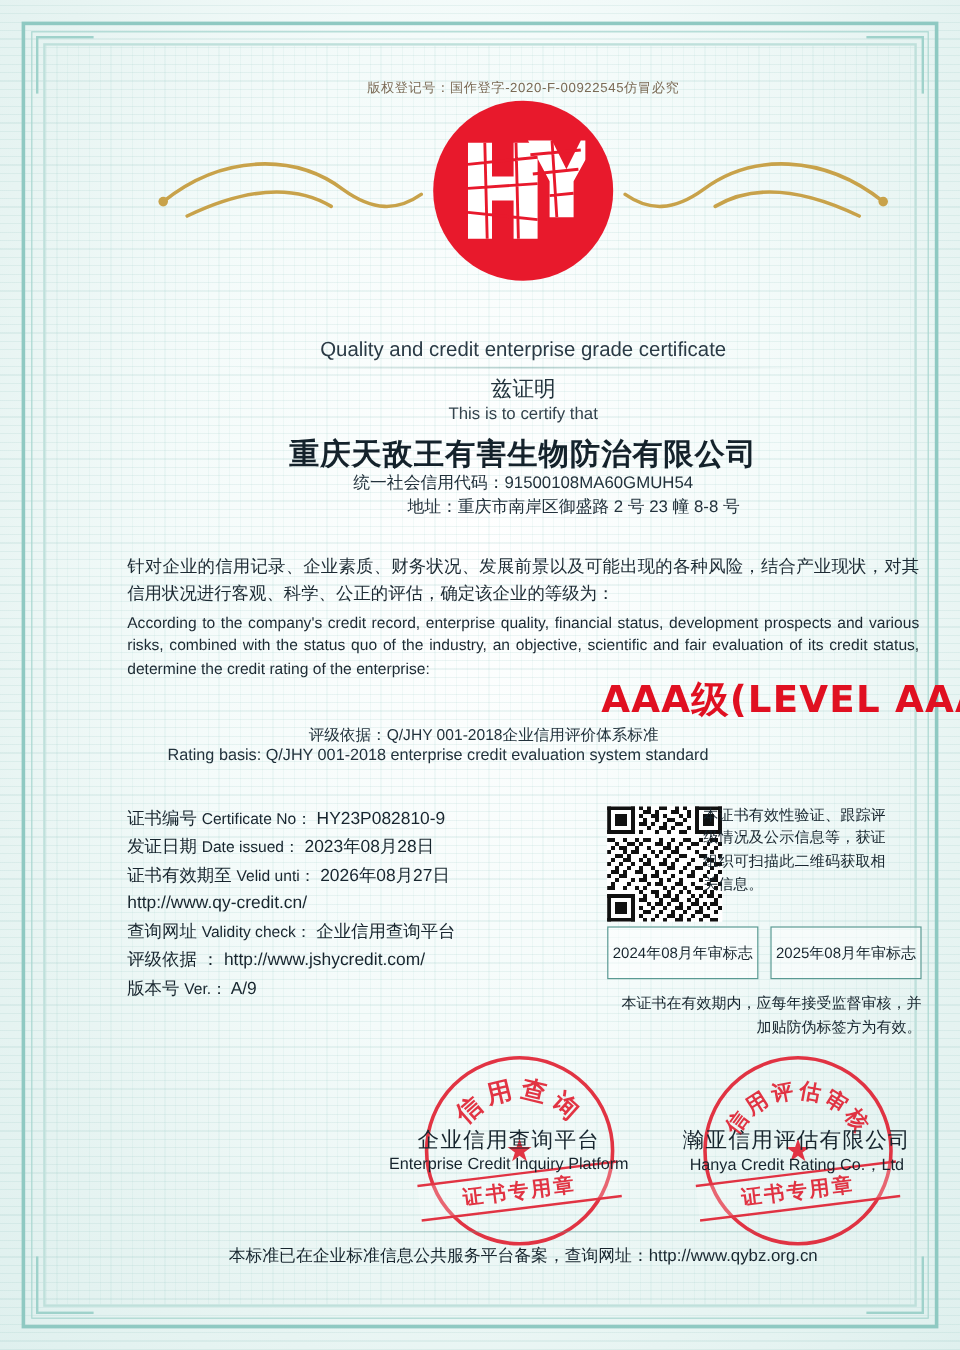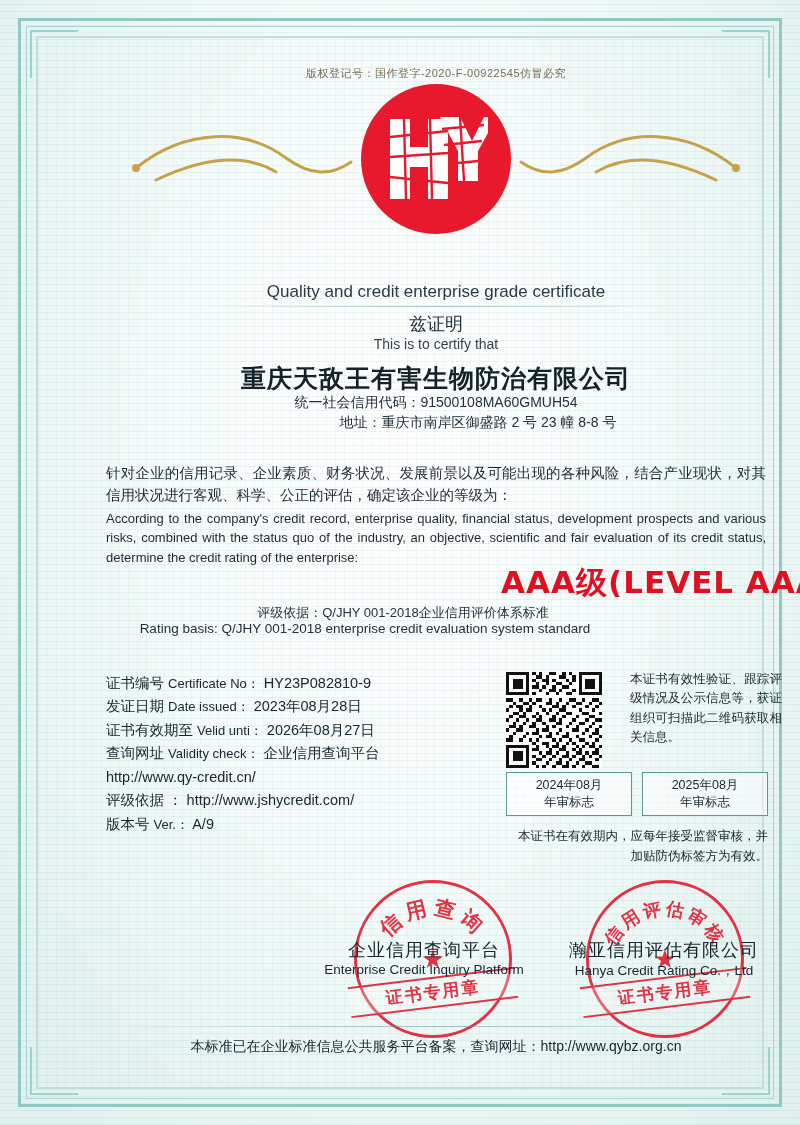--- a/index.html
+++ b/index.html
@@ -124,31 +124,31 @@
   .info .lbl-en{font-size:13px;}
 
   
   .qr{
     position:absolute;left:470px;top:672px;width:96px;height:96px;
     background:#fff;
   }
   .qr svg{display:block;}
 
   .qr-note{
-    position:absolute;left:594px;top:670px;width:152px;
+    position:absolute;left:550px;top:670px;width:152px;
     font-size:12.5px;color:#17252e;line-height:1.55;text-align:justify;
   }
 
   .stamp-boxes{
     position:absolute;left:470px;top:772px;width:262px;height:44px;
     display:flex;gap:10px;
   }
   .stamp-box{
     flex:1;border:1px solid #5a9a93;
-    display:flex;flex-direction:column;align-items:center;justify-content:center;
+    display:flex;align-items:center;justify-content:center;
     font-size:12.5px;color:#17252e;line-height:1.35;background:rgba(255,255,255,0.5);
   }
   .annual-note{
     position:absolute;left:470px;top:826px;width:262px;
     font-size:12.5px;color:#17252e;line-height:1.6;text-align:right;
   }
 
   
   .seal{
     position:absolute;width:152px;height:152px;border-radius:50%;
@@ -259,26 +259,26 @@
       <div>
         <span>发证日期</span>
         <span class="lbl-en">Date issued：</span>
         <span>2023年08月28日</span>
       </div>
       <div>
         <span>证书有效期至</span>
         <span class="lbl-en">Velid unti：</span>
         <span>2026年08月27日</span>
       </div>
+      <div>http://www.qy-credit.cn/</div>
       <div>
         <span>查询网址</span>
         <span class="lbl-en">Validity check：</span>
         <span>企业信用查询平台</span>
       </div>
-      <div>http://www.qy-credit.cn/</div>
       <div>
         <span>评级依据</span>
         <span>：</span>
         <span>http://www.jshycredit.com/</span>
       </div>
       <div>
         <span>版本号</span>
         <span class="lbl-en">Ver.：</span>
         <span>A/9</span>
       </div>

